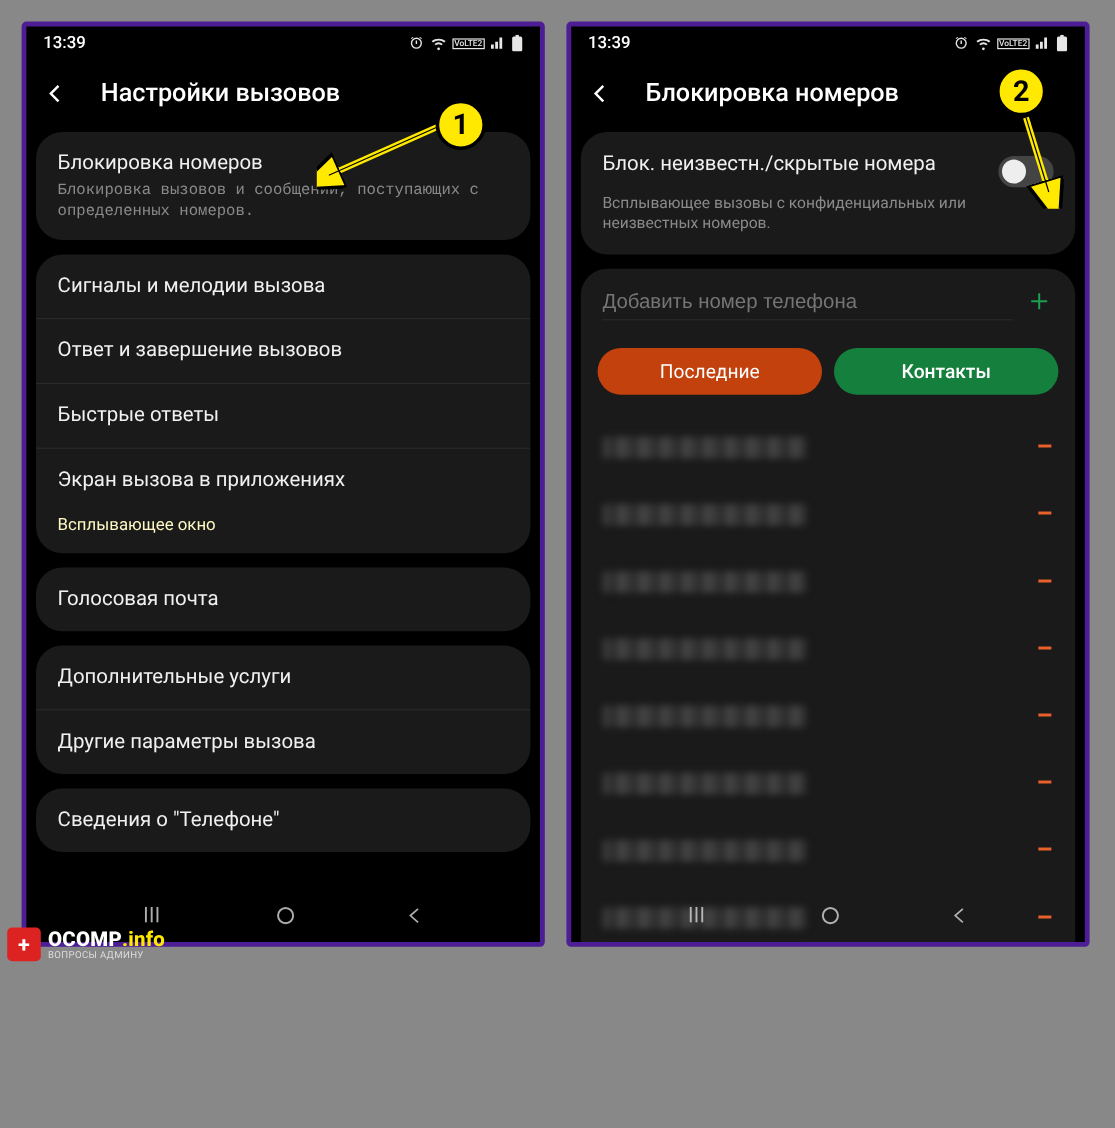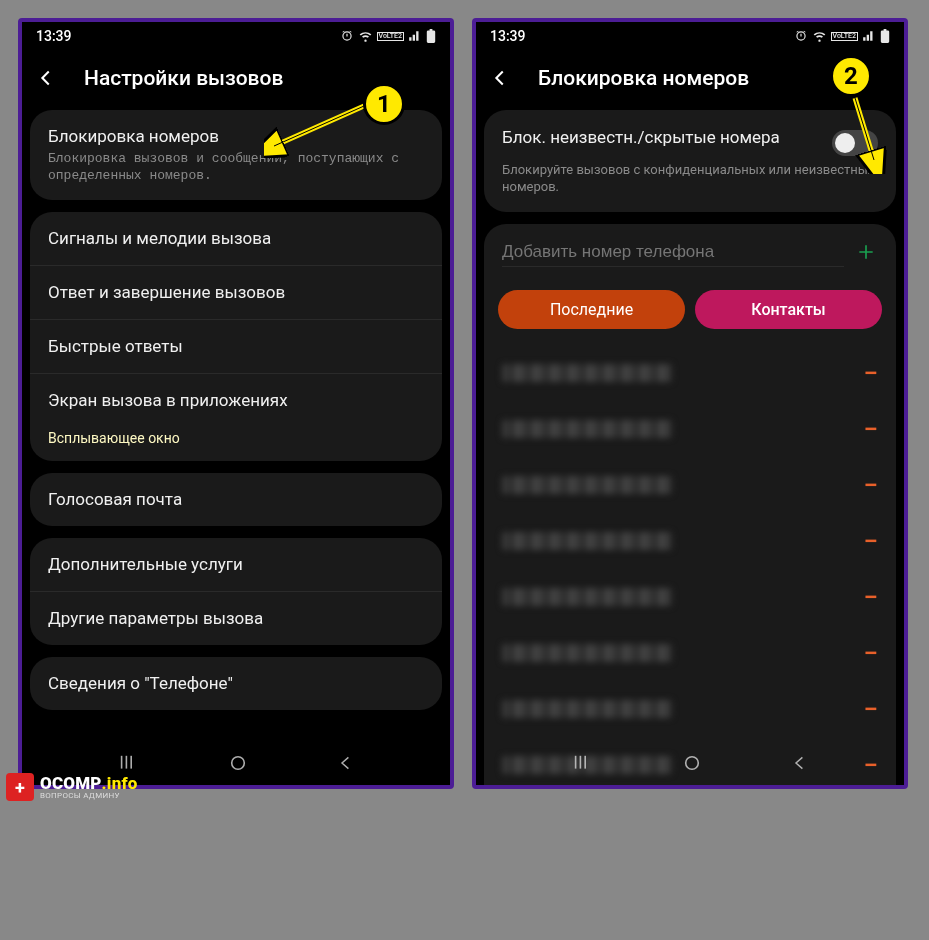--- a/index.html
+++ b/index.html
@@ -153,21 +153,21 @@
   }
   .chip {
     flex: 1;
     text-align: center;
     padding: 10px 0;
     border-radius: 22px;
     font-size: 16px;
     cursor: pointer;
   }
   .chip-outline { background: #c2410c; color: #fff; }
-  .chip-filled { background: #be185d; color: #fff; font-weight:500;}
+  .chip-filled { background: #15803d; color: #fff; font-weight:500;}
   .blocked-list { padding: 0 0 10px 0; }
   .blocked-item {
     display: flex;
     align-items: center;
     justify-content: space-between;
     padding: 13px 18px;
   }
   .blurred {
     width: 170px;
     height: 18px;
@@ -372,21 +372,21 @@
     <div class="content">
       <div class="card">
         <div class="toggle-row">
           <div class="toggle-text">
             <div class="toggle-title">Блок. неизвестн./скрытые номера</div>
           </div>
           <div class="toggle">
             <div class="toggle-knob"></div>
           </div>
         </div>
-        <div class="toggle-sub">Блокируйте вызовов с конфиденциальных или неизвестных номеров.</div>
+        <div class="toggle-sub">Всплывающее вызовы с конфиденциальных или неизвестных номеров.</div>
       </div>
 
       <div class="card">
         <div class="input-row">
           <input class="phone-input" placeholder="Добавить номер телефона" style="">
           <span class="add-btn">
             <svg width="20" height="20" viewBox="0 0 24 24" fill="none" stroke="#1aa050" stroke-width="2">
                 <path d="M12 4v16M4 12h16"></path>
               </svg>
           </span>

